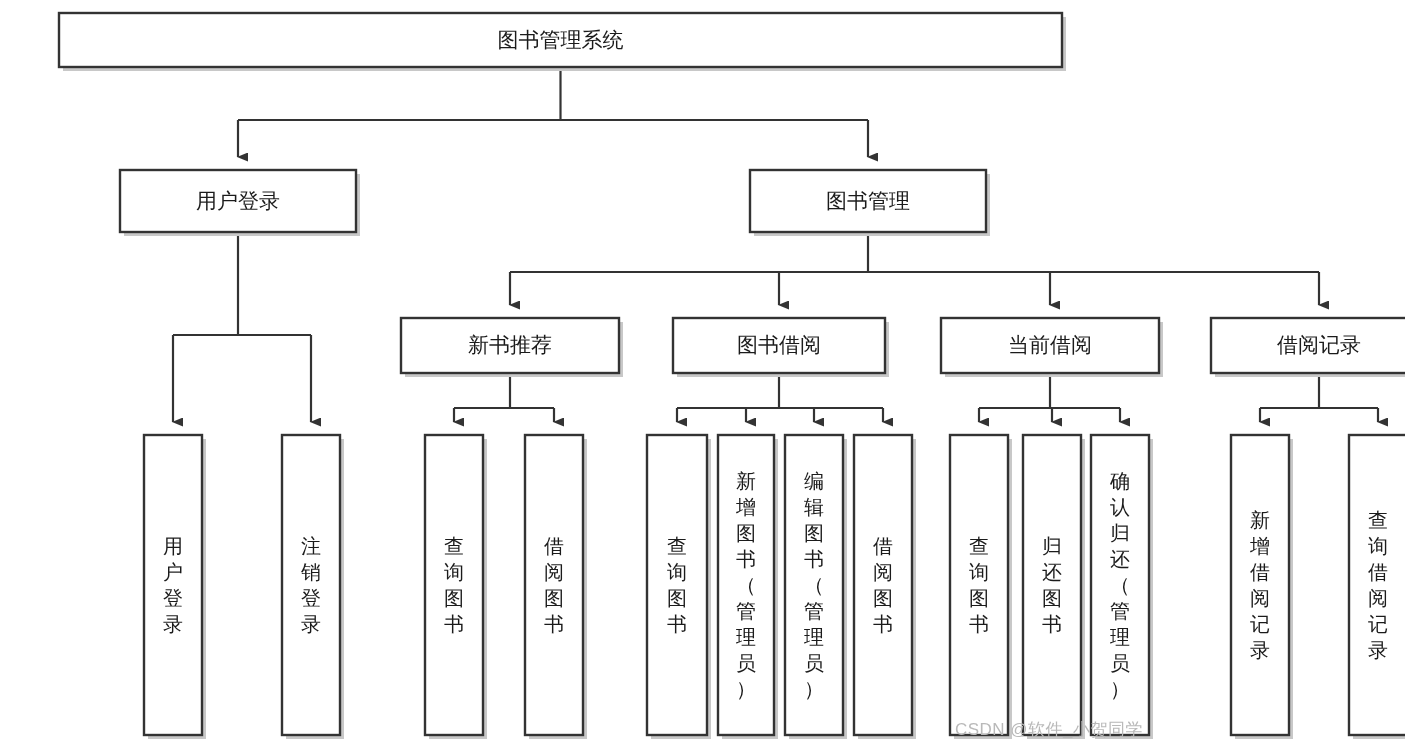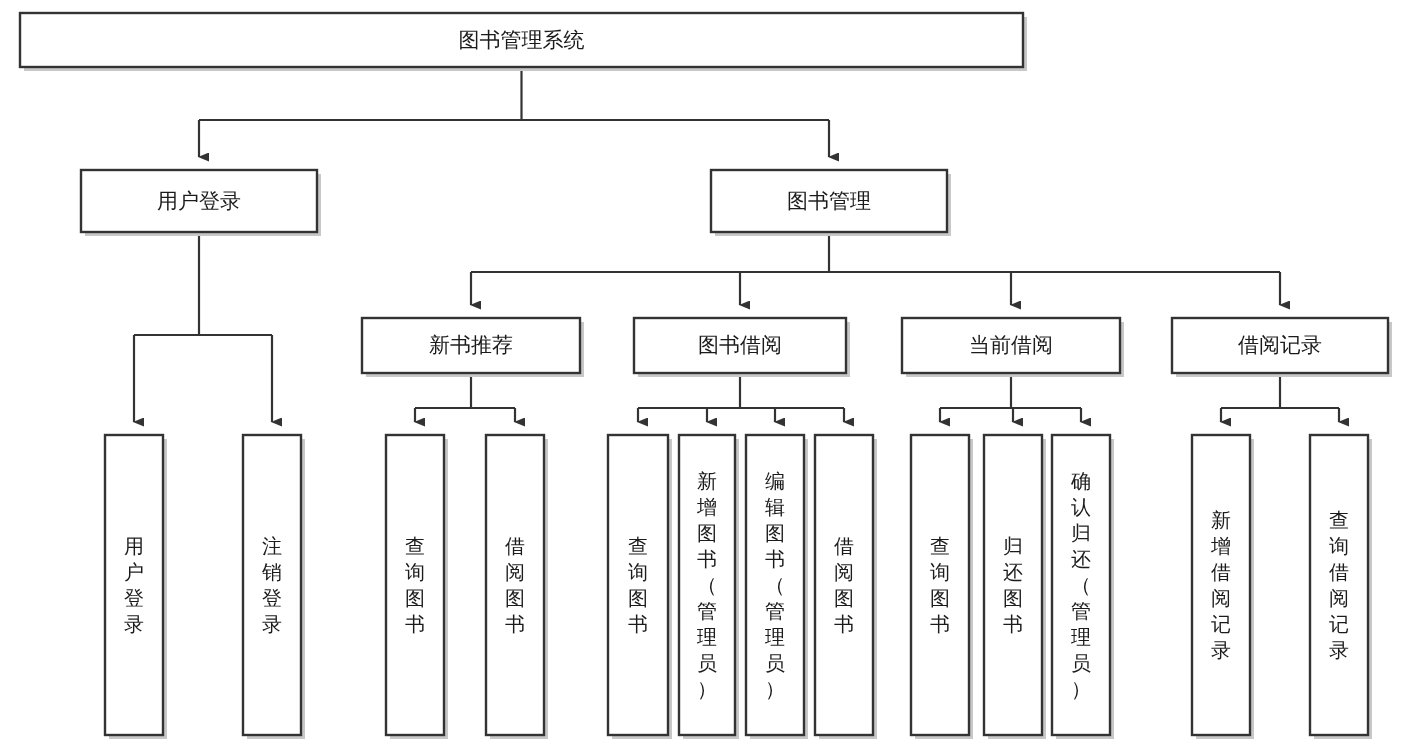--- a/index.html
+++ b/index.html
@@ -11,20 +11,21 @@
     width: 1405px;
     height: 747px;
     font-family: "Liberation Sans", "DejaVu Sans", sans-serif;
     overflow: hidden;
     position: relative;
   }
   #diagram-root {
     position: relative;
     width: 1114px;
     height: 747px;
+    margin-left: 39px;
   }
   svg.diagram-canvas {
     position: absolute;
     top: 0;
     left: 0;
     width: 1405px;
     height: 747px;
   }
   .node-box {
     fill: #ffffff;
@@ -206,13 +207,14 @@
           <rect x="1192" y="435" width="58" height="300" class="node-box"></rect>
           <text x="1221" class="node-label-v"><tspan x="1221" y="527.28">新</tspan><tspan x="1221" y="553.28">增</tspan><tspan x="1221" y="579.28">借</tspan><tspan x="1221" y="605.28">阅</tspan><tspan x="1221" y="631.28">记</tspan><tspan x="1221" y="657.28">录</tspan></text>
         </g>
         <g>
           <rect x="1314" y="439" width="58" height="300" class="node-shadow"></rect>
           <rect x="1310" y="435" width="58" height="300" class="node-box"></rect>
           <text x="1339" class="node-label-v"><tspan x="1339" y="527.28">查</tspan><tspan x="1339" y="553.28">询</tspan><tspan x="1339" y="579.28">借</tspan><tspan x="1339" y="605.28">阅</tspan><tspan x="1339" y="631.28">记</tspan><tspan x="1339" y="657.28">录</tspan></text>
         </g>
       </g>
   </svg>
+  <div class="watermark">CSDN @软件_小贺同学</div>
 </div>
 
 </body></html>

